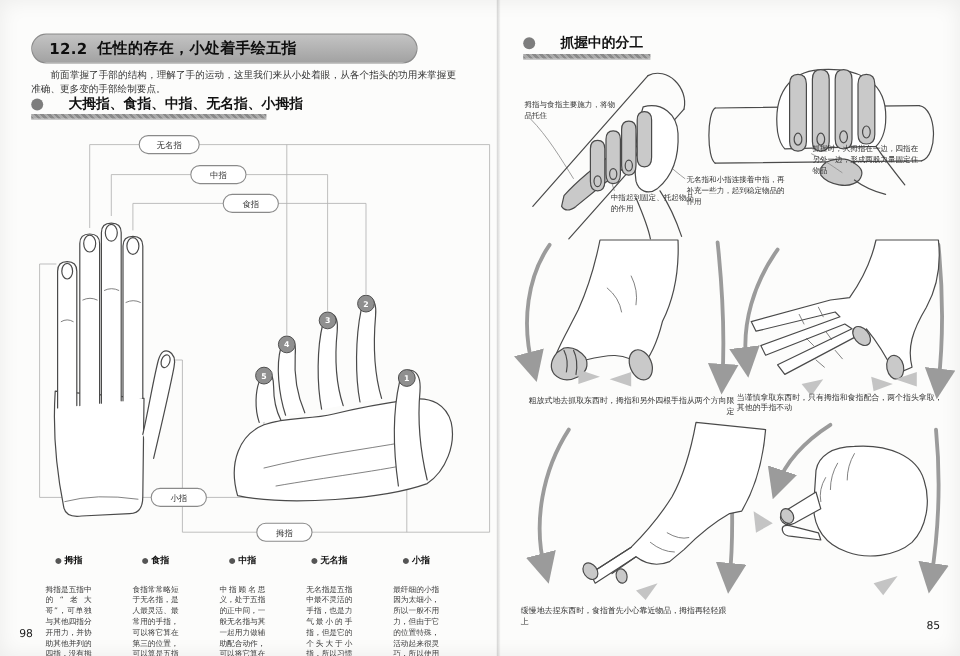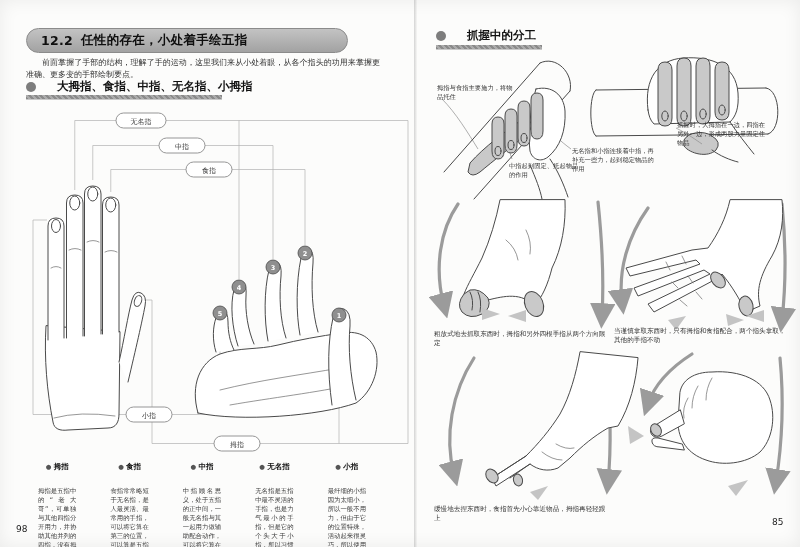--- a/index.html
+++ b/index.html
@@ -38,21 +38,21 @@
   .pagenum{font-size:9px;color:#222;}
   .pn-left{left:16px;top:524px;}
   .pn-right{left:772px;top:517px;text-align:center;}
   
   .ann{font-size:6.3px;line-height:8.8px;color:#333;margin:0;}
   .ann1{left:437px;top:84px;width:78px;}
   .ann2{left:509px;top:162px;width:72px;}
   .ann3{left:572px;top:147px;width:86px;}
   .ann4{left:677px;top:121px;width:92px;}
   .cap{font-size:6.6px;line-height:9.2px;color:#333;margin:0;}
-  .cap1{left:434px;top:330px;width:178px;}
+  .cap1{left:434px;top:330px;width:178px;text-align:right;}
   .cap2{left:614px;top:327px;width:174px;}
   .cap3{left:434px;top:505px;width:178px;}
   .cap4{left:614px;top:505px;width:174px;}
   
   svg{position:absolute;overflow:visible;}
   .ink{fill:none;stroke:#4a4a4a;stroke-width:1;stroke-linecap:round;stroke-linejoin:round;}
   .ink-fill{fill:#ffffff;stroke:#4a4a4a;stroke-width:1;stroke-linecap:round;stroke-linejoin:round;}
   .shade{fill:#c9c9c9;stroke:#4a4a4a;stroke-width:1;stroke-linejoin:round;}
   .wire{fill:none;stroke:#b2b2b2;stroke-width:.7;}
   .leader{fill:none;stroke:#8d8d8d;stroke-width:.7;}

